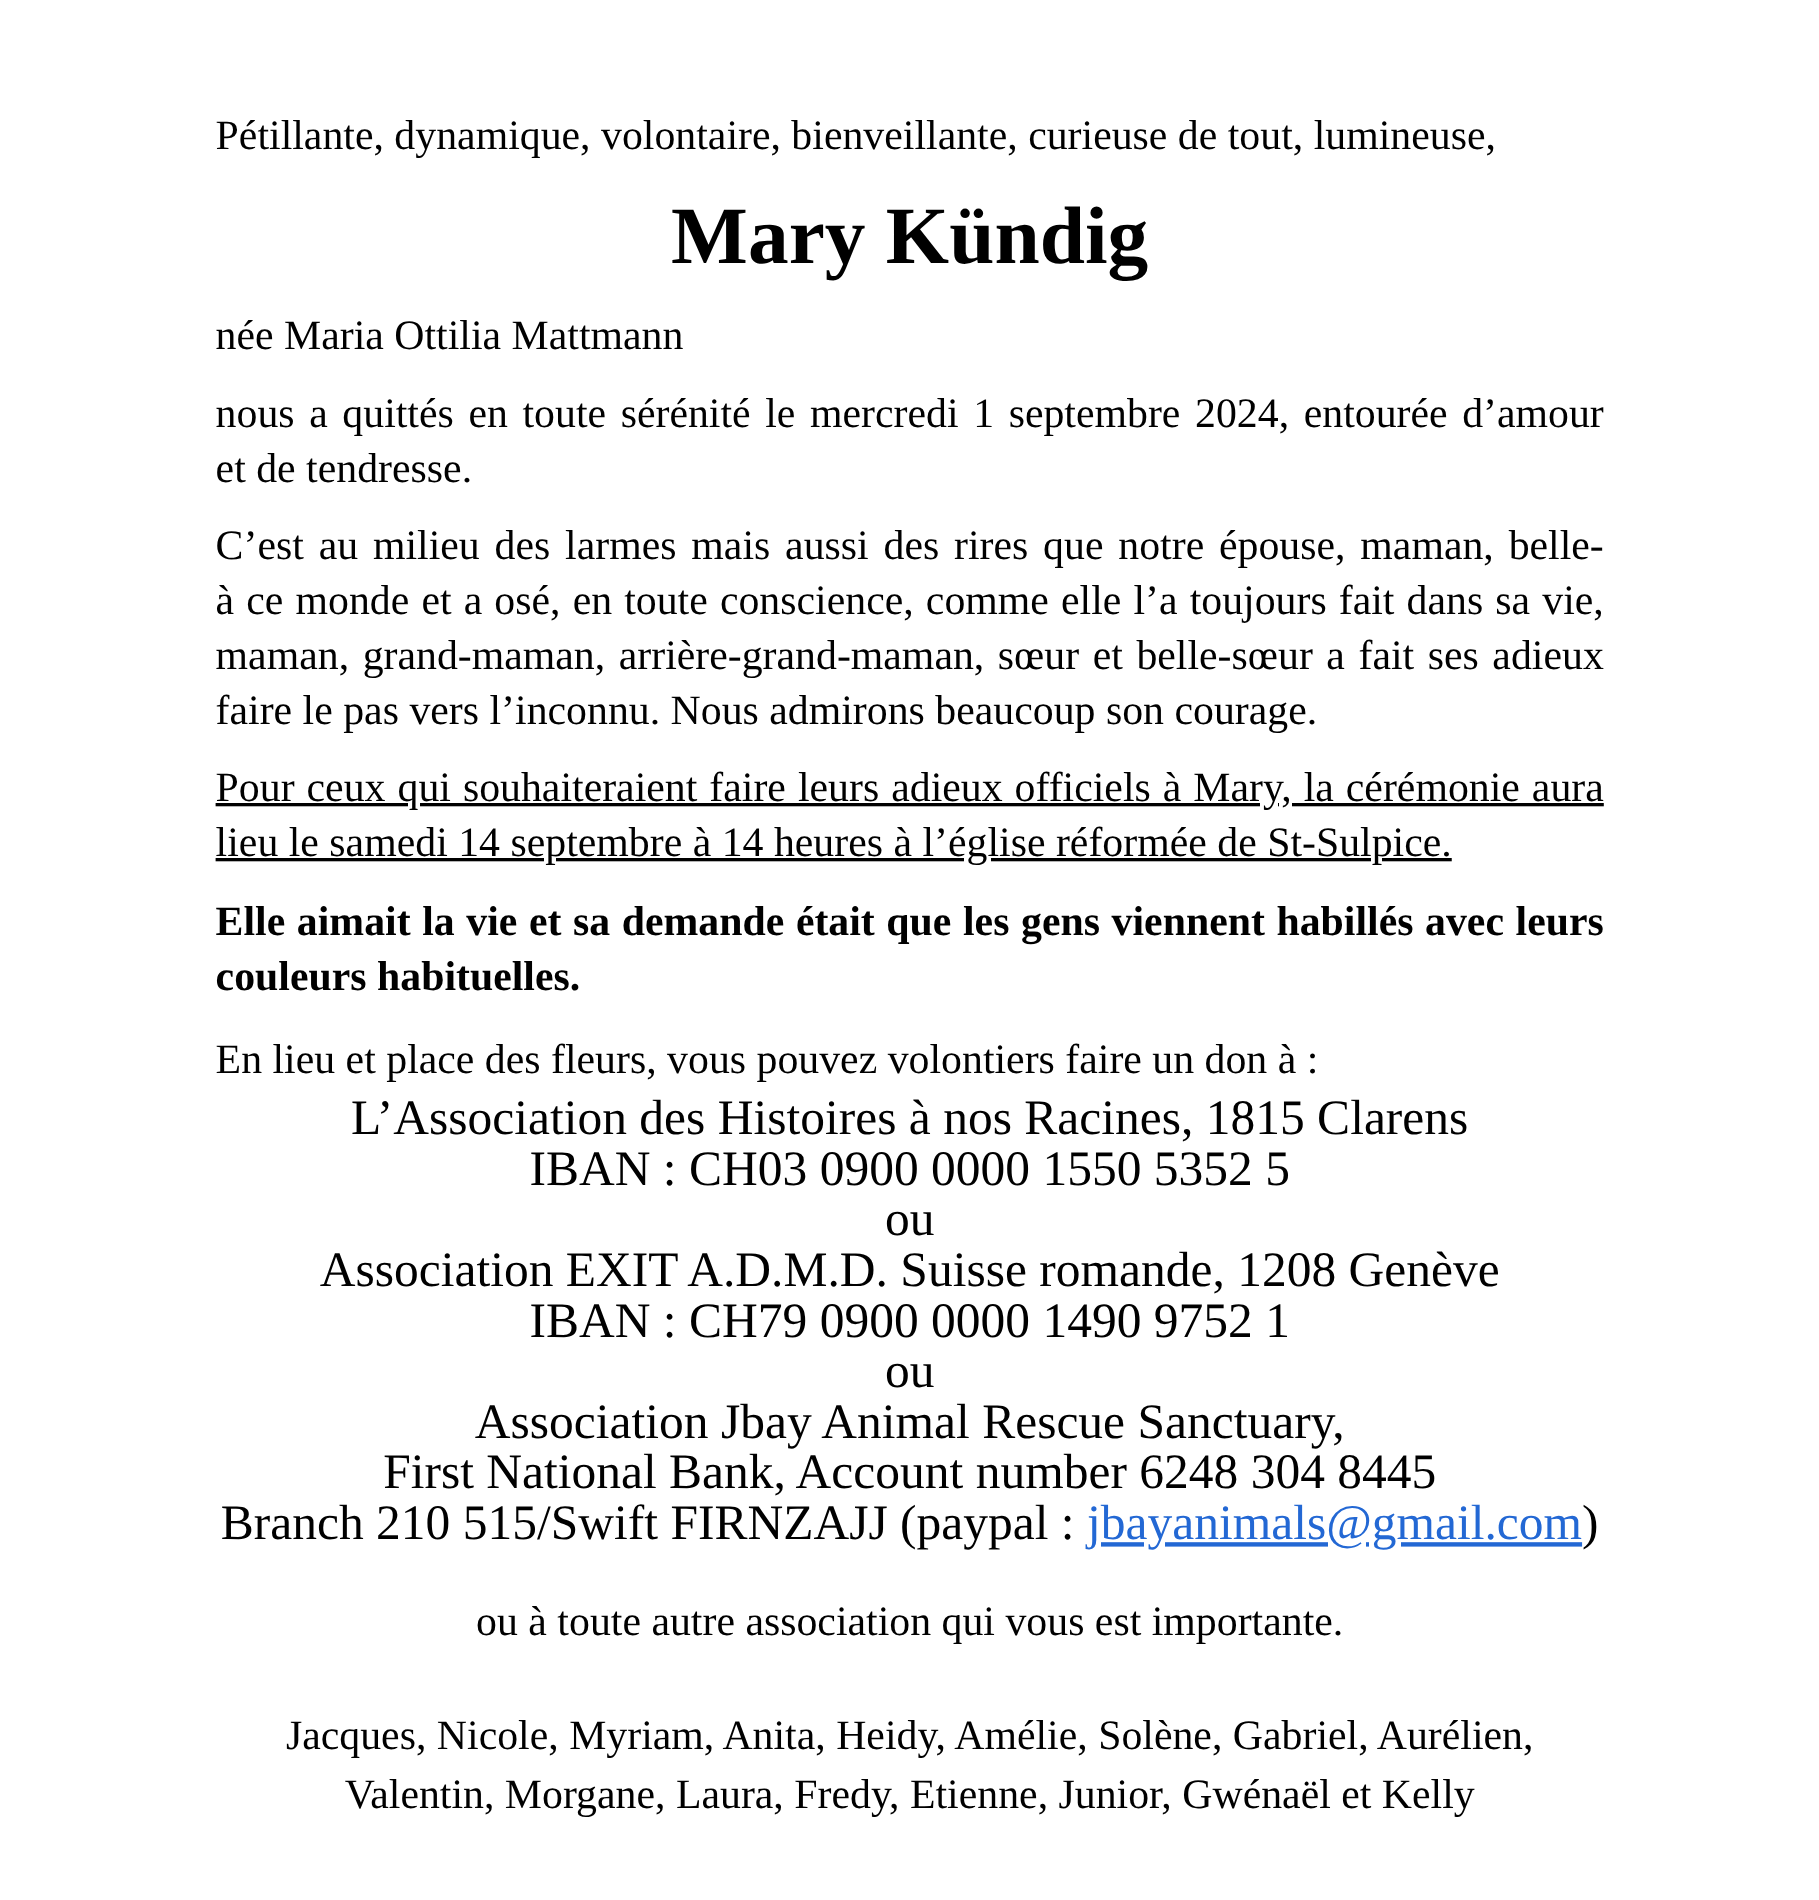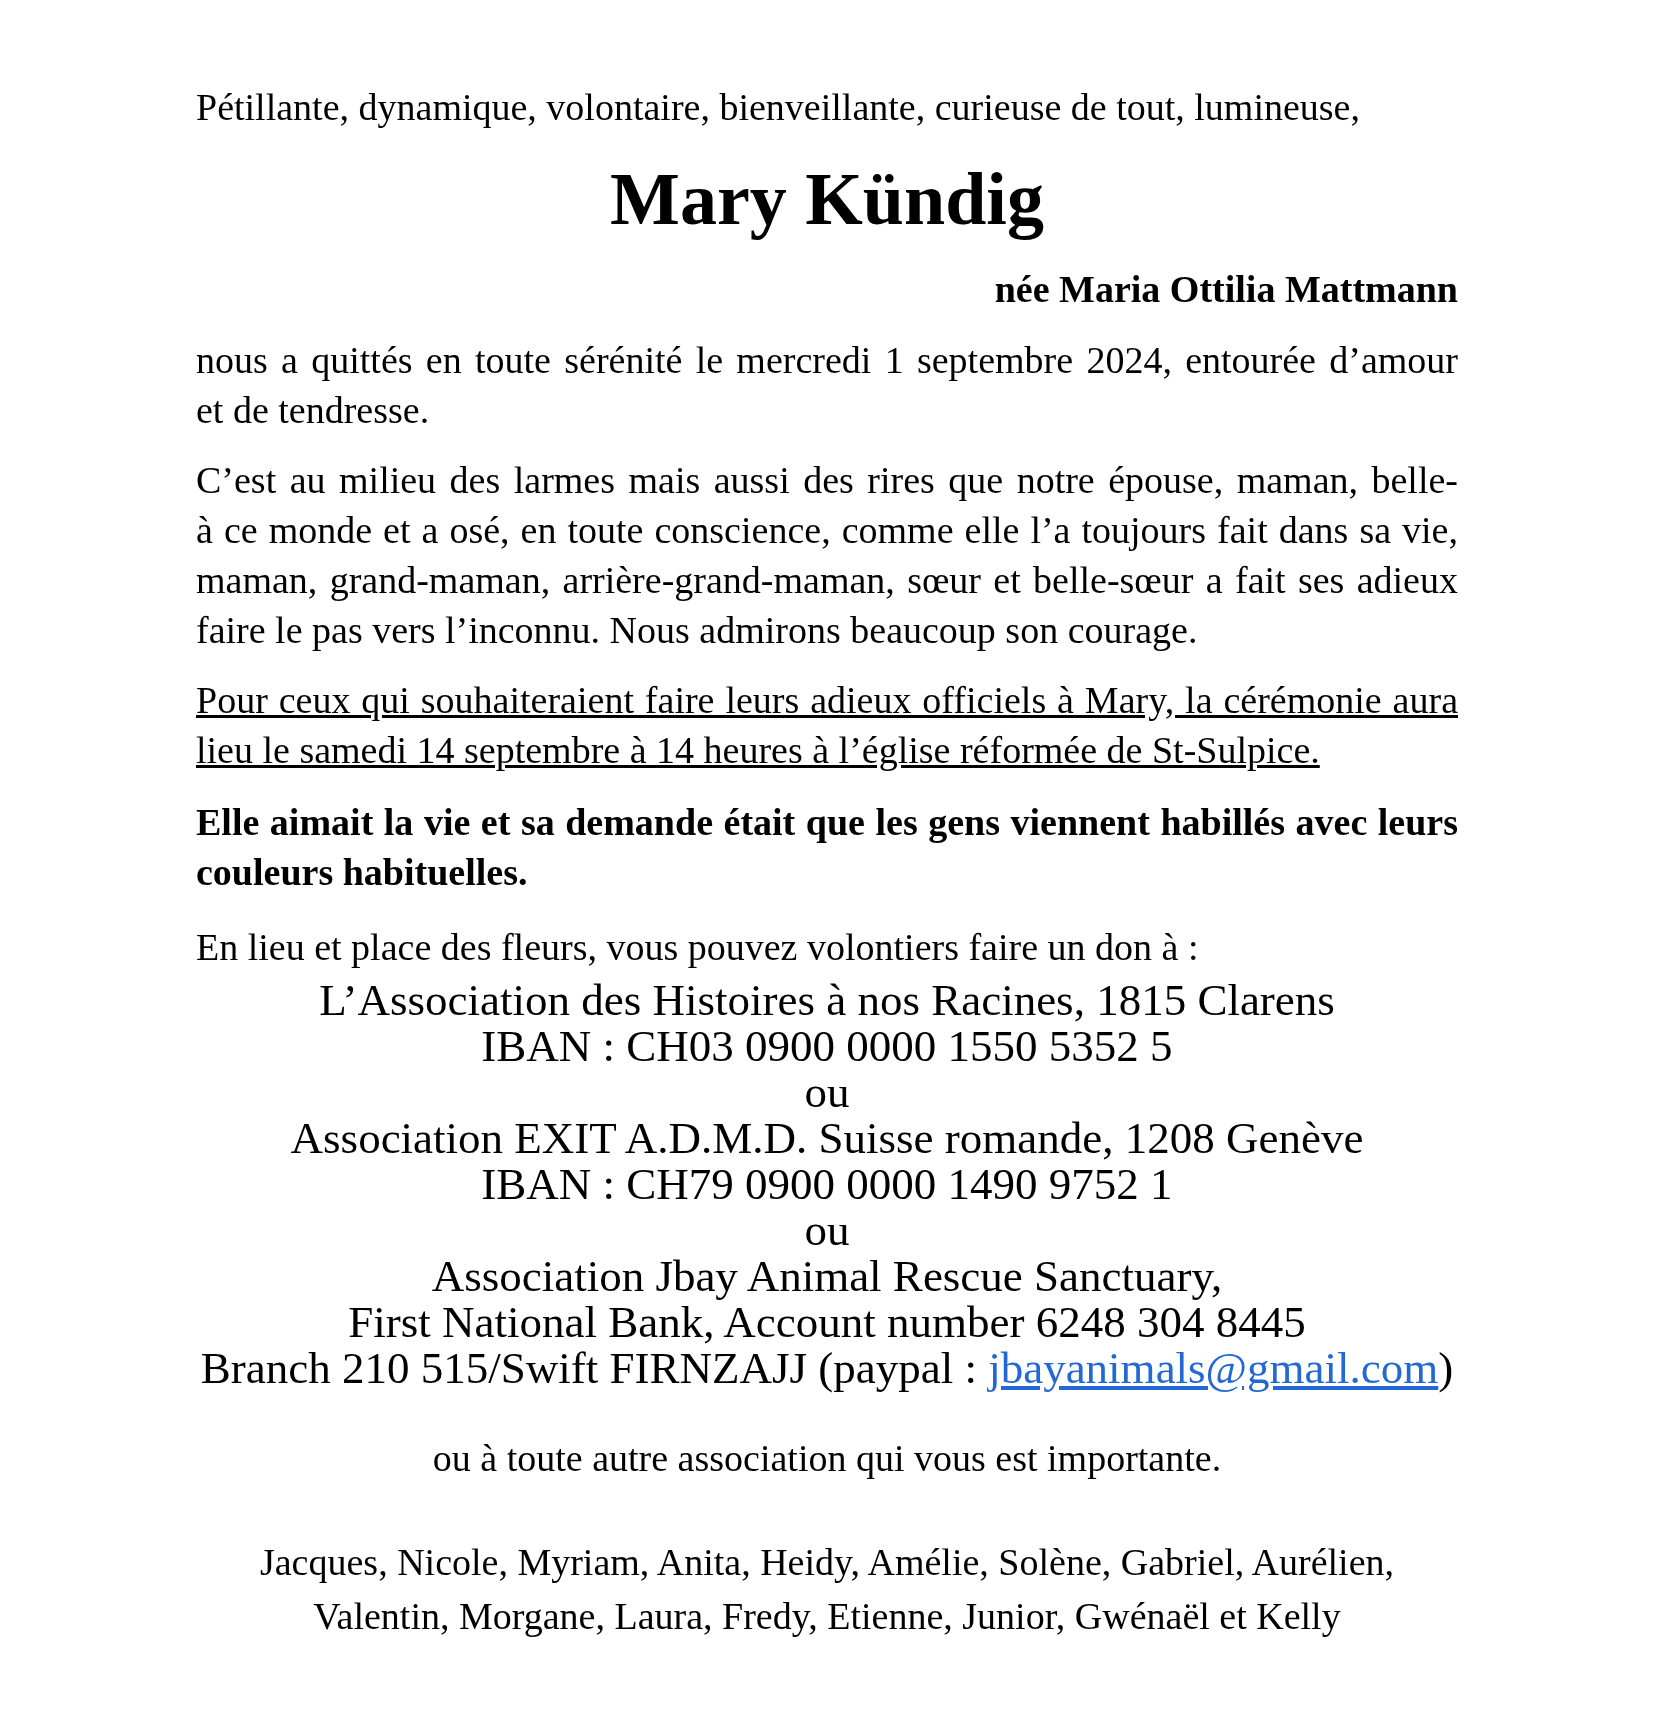--- a/index.html
+++ b/index.html
@@ -8,20 +8,21 @@
     background: #ffffff;
   }
   .page {
     position: relative;
     width: 1654px;
     height: 1668px;
     background: var(--page-bg, #ffffff);
     color: var(--text-color, #000000);
     font-family: "Liberation Serif", "DejaVu Serif", serif;
     overflow: hidden;
+    margin-top: 16px;
   }
   .content {
     padding: 0 196px;
     width: 1262px;
   }
   .intro-line {
     margin-top: 82px;
     font-size: 38px;
     line-height: 50px;
     text-align: left;
@@ -30,22 +31,22 @@
     margin-top: 27px;
     font-size: 74px;
     line-height: 80px;
     font-weight: bold;
     text-align: center;
   }
   .doc-subtitle {
     margin-top: 25px;
     font-size: 38px;
     line-height: 50px;
-    font-weight: bold;
-    text-align: right;
+    font-weight: normal;
+    text-align: left;
   }
   .para {
     font-size: 38px;
     line-height: 50px;
   }
   .para .line.just {
     text-align: justify;
     text-align-last: justify;
   }
   .p1 { margin-top: 21px; }

